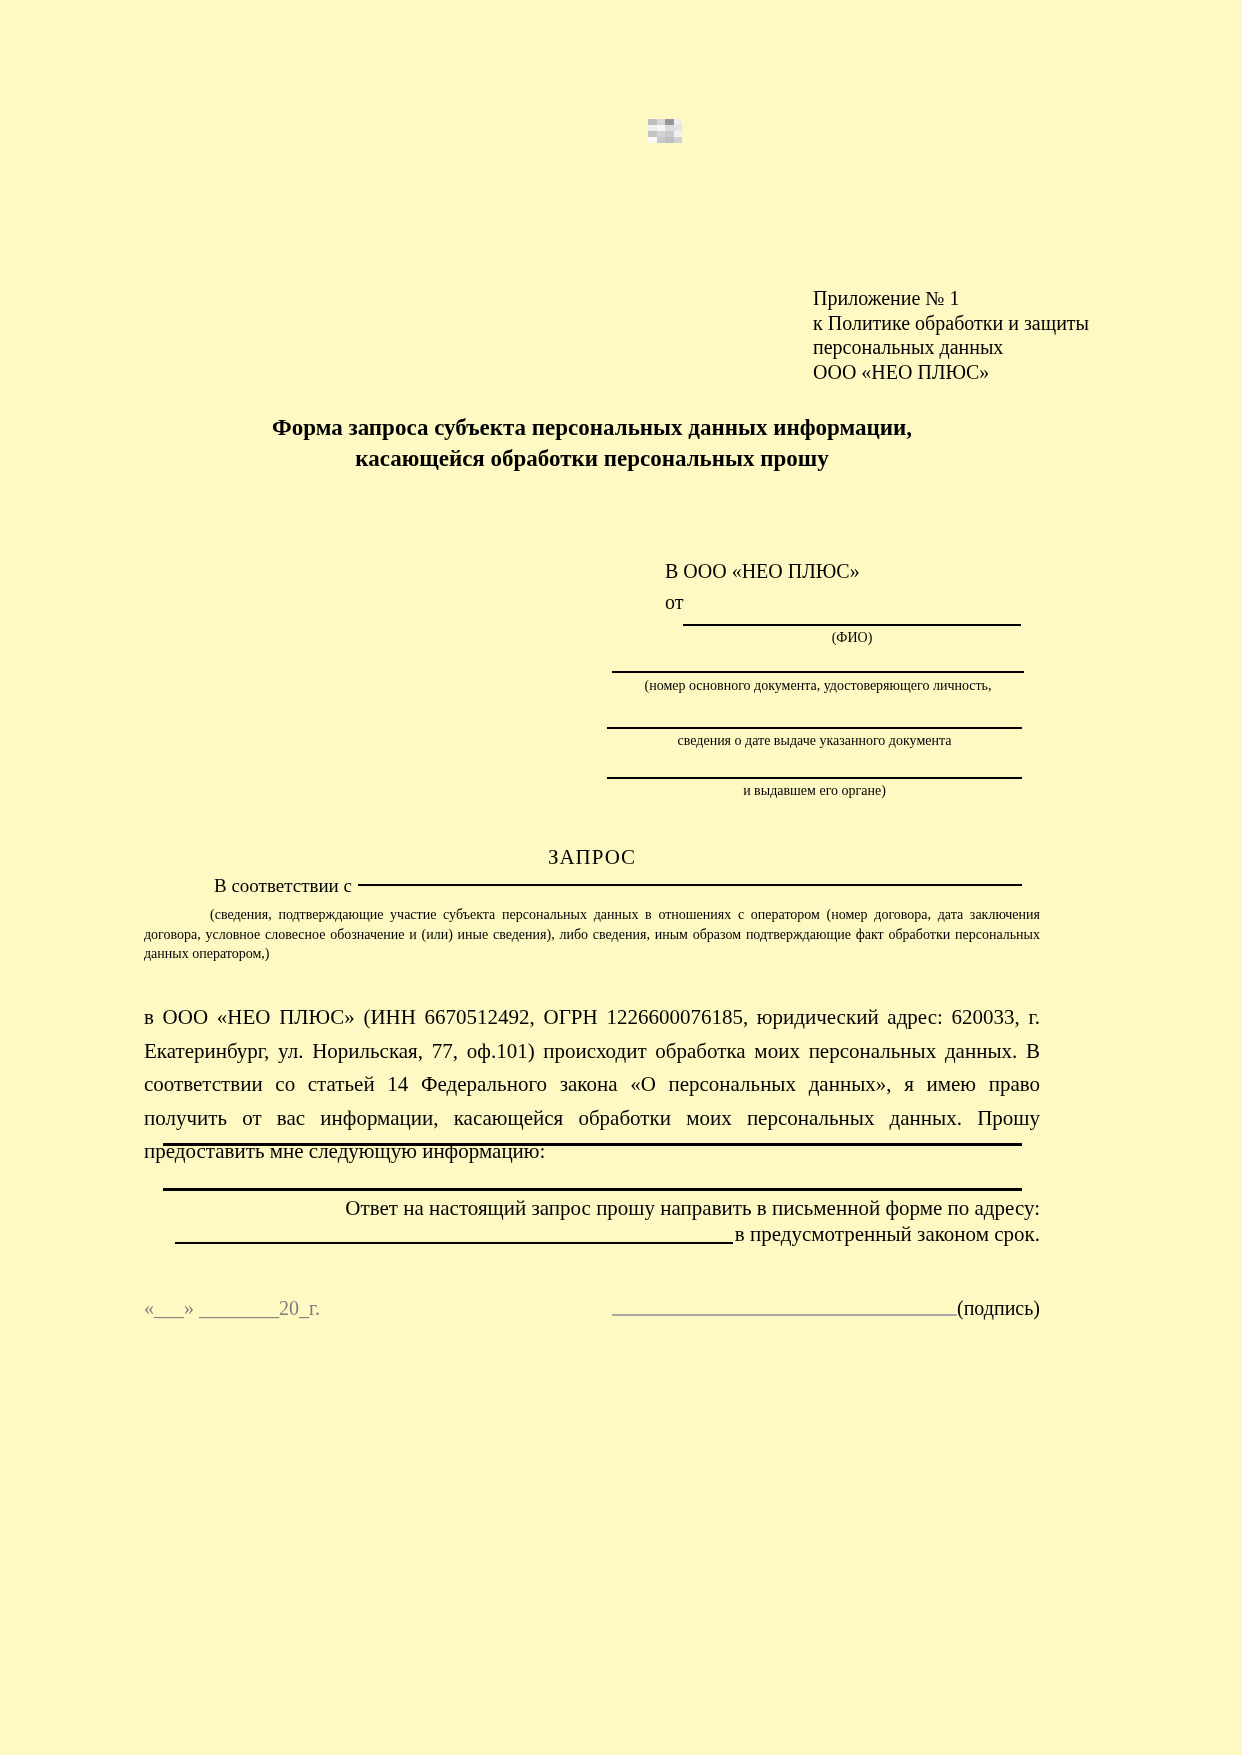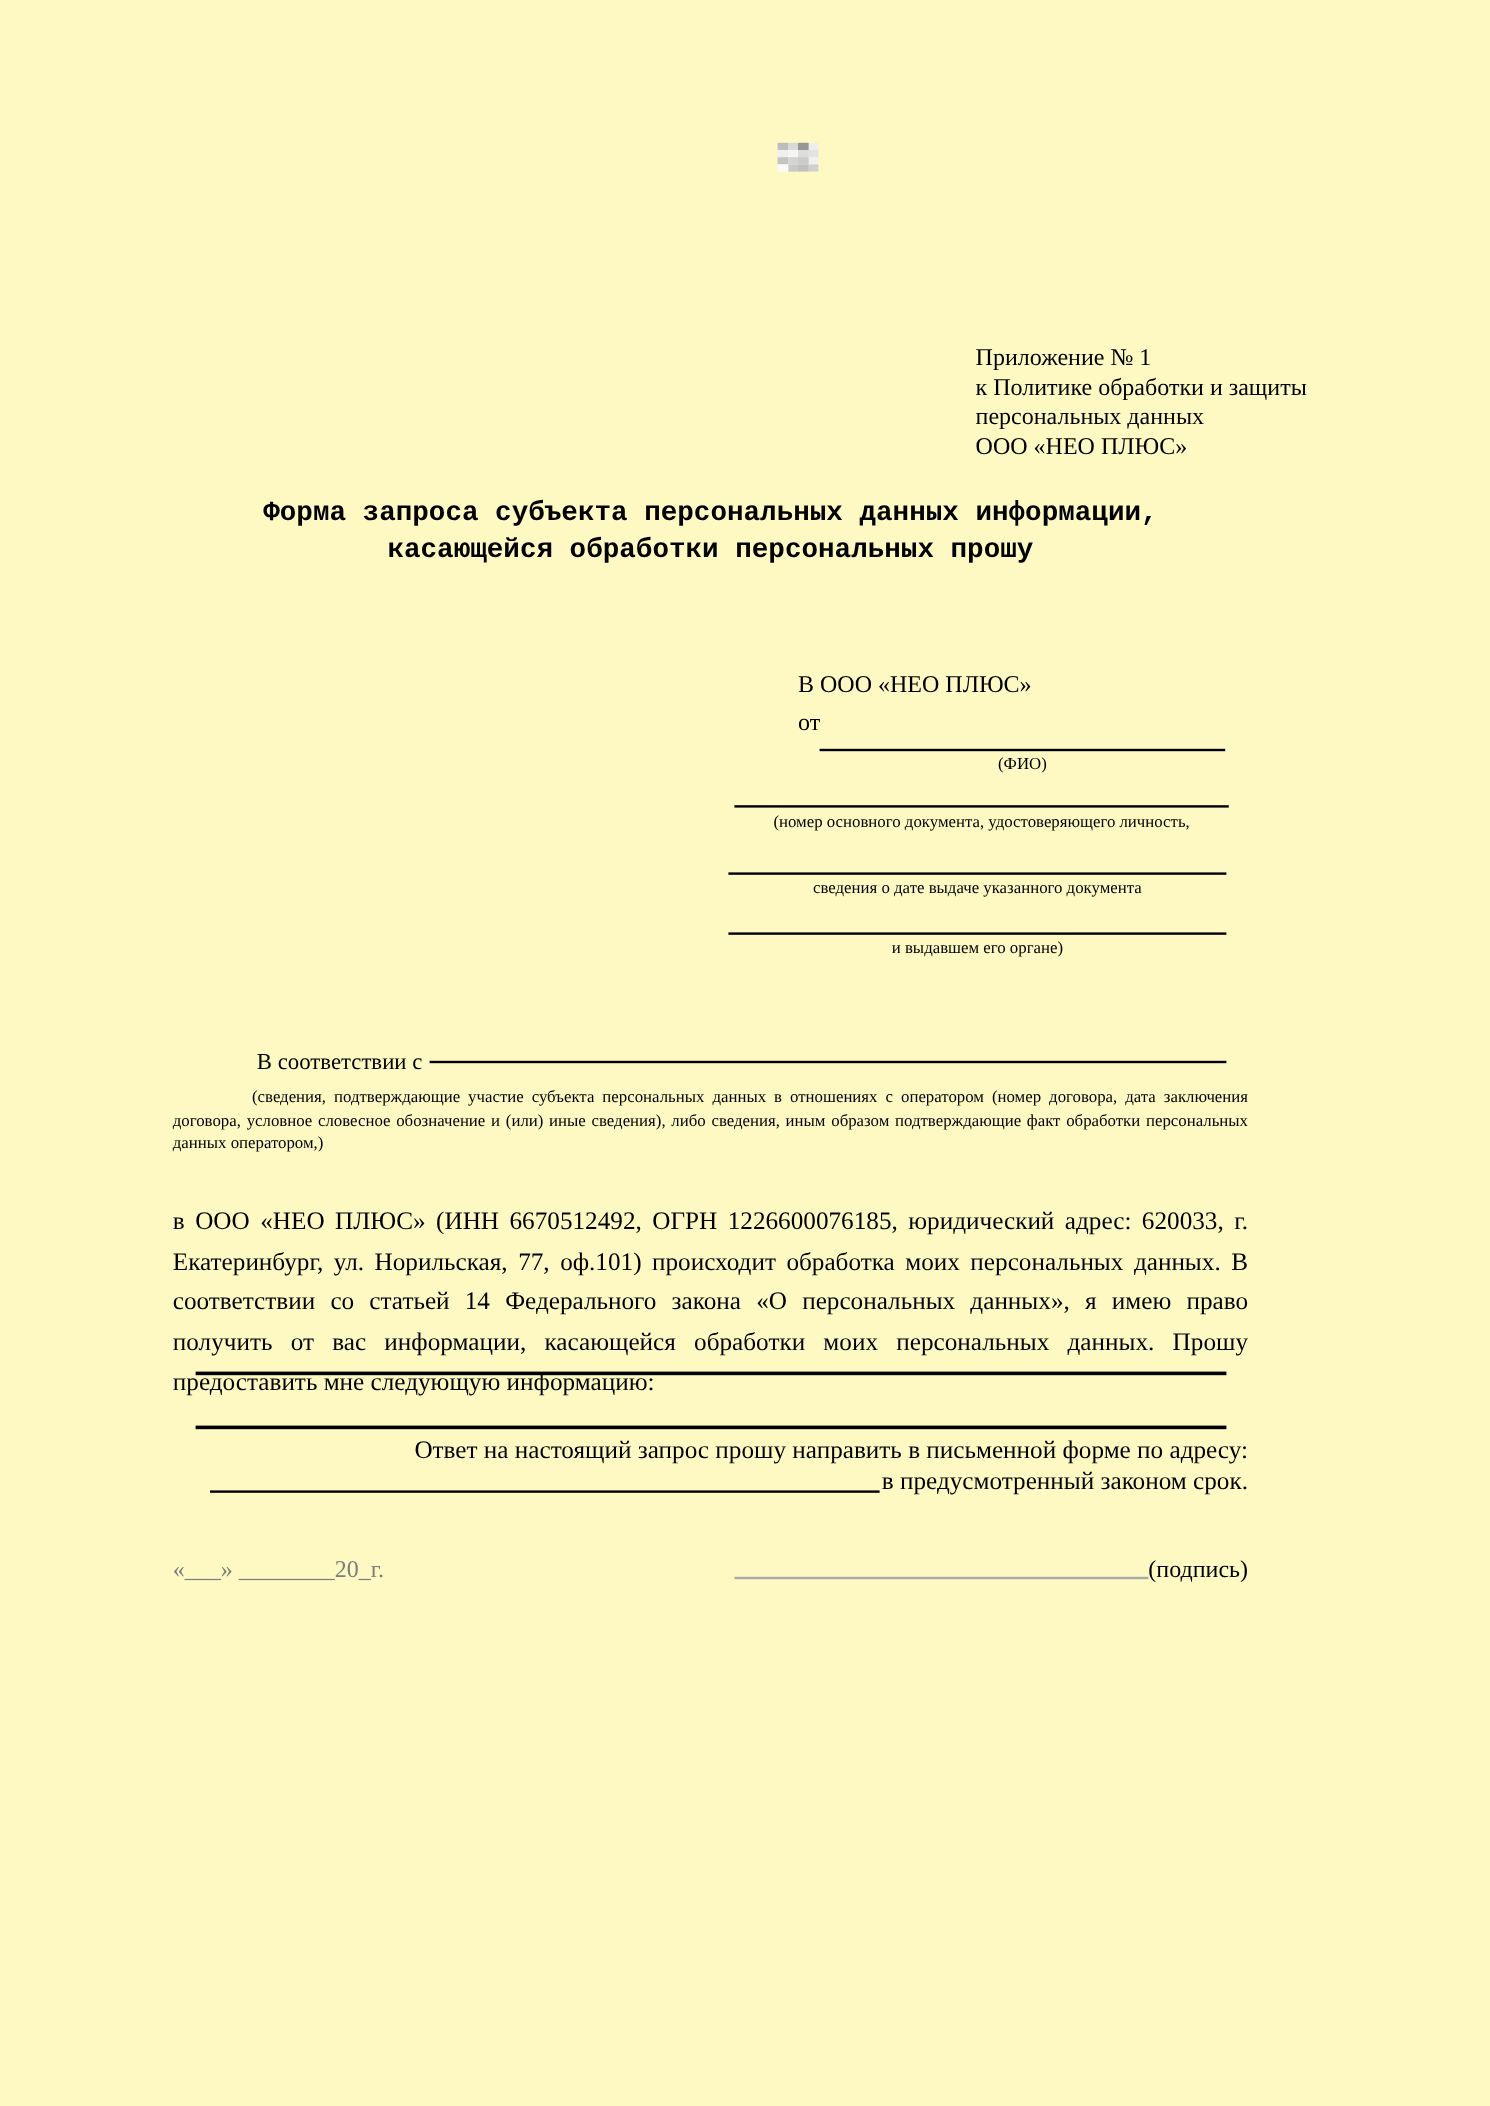--- a/index.html
+++ b/index.html
@@ -16,21 +16,21 @@
     grid-template-columns:repeat(4,1fr);grid-template-rows:repeat(4,1fr);}
   .thumb i{display:block;}
   .t1{background:#bdbdbd}.t2{background:#d9d9d9}.t3{background:#969696}.t4{background:#ededed}
   .t5{background:#efefef}.t6{background:#f6f6f6}.t7{background:#dcdcdc}.t8{background:#e3e3e3}
   .t9{background:#c4c4c4}.t10{background:#d4d4d4}.t11{background:#cbcbcb}.t12{background:#f1f1f1}
   .t13{background:#fafafa}.t14{background:#c9c9c9}.t15{background:#c0c0c0}.t16{background:#d0d0d0}
 
   .appendix{position:absolute;left:813px;top:286px;font-size:20px;line-height:24.5px;white-space:nowrap;}
 
   .title{position:absolute;left:144px;top:412px;width:896px;text-align:center;
-    font-weight:bold;font-size:23px;line-height:31px;font-family:Liberation Mono, monospace;}
+    font-weight:bold;font-size:23px;line-height:31px;}
 
   .addr-to{position:absolute;left:665px;top:560px;font-size:20px;}
   .addr-from{position:absolute;left:665px;top:591px;font-size:20px;}
 
   .blank{position:absolute;border-top:2.5px solid #000;}
   .cap{position:absolute;font-size:14px;text-align:center;white-space:nowrap;}
 
   .zapros{position:absolute;left:144px;top:845px;width:896px;text-align:center;font-size:21px;letter-spacing:1px;}
 
   .intro-row{position:absolute;left:144px;top:875px;width:878px;display:flex;align-items:center;font-size:19px;}
@@ -100,20 +100,21 @@
 
   <div class="blank" style="left:612px;top:671px;width:412px;"></div>
   <div class="cap" style="left:612px;top:678px;width:412px;">(номер основного документа, удостоверяющего личность,</div>
 
   <div class="blank" style="left:607px;top:727px;width:415px;"></div>
   <div class="cap" style="left:607px;top:733px;width:415px;">сведения о дате выдаче указанного документа</div>
 
   <div class="blank" style="left:607px;top:777px;width:415px;"></div>
   <div class="cap" style="left:607px;top:783px;width:415px;">и выдавшем его органе)</div>
 
+  <div class="zapros">ЗАПРОС</div>
 
   <div class="intro-row">
     <span class="prefix">В соответствии с</span>
     <span class="fill"></span>
   </div>
 
   <div class="note">(сведения, подтверждающие участие субъекта персональных данных в отношениях с оператором (номер договора, дата заключения договора, условное словесное обозначение и (или) иные сведения), либо сведения, иным образом подтверждающие факт обработки персональных данных оператором,)</div>
 
   <div class="body-par">в ООО «НЕО ПЛЮС» (ИНН 6670512492, ОГРН 1226600076185, юридический адрес: 620033, г. Екатеринбург, ул. Норильская, 77, оф.101) происходит обработка моих персональных данных. В соответствии со статьей 14 Федерального закона «О персональных данных», я имею право получить от вас информации, касающейся обработки моих персональных данных. Прошу предоставить мне следующую информацию:</div>
 

